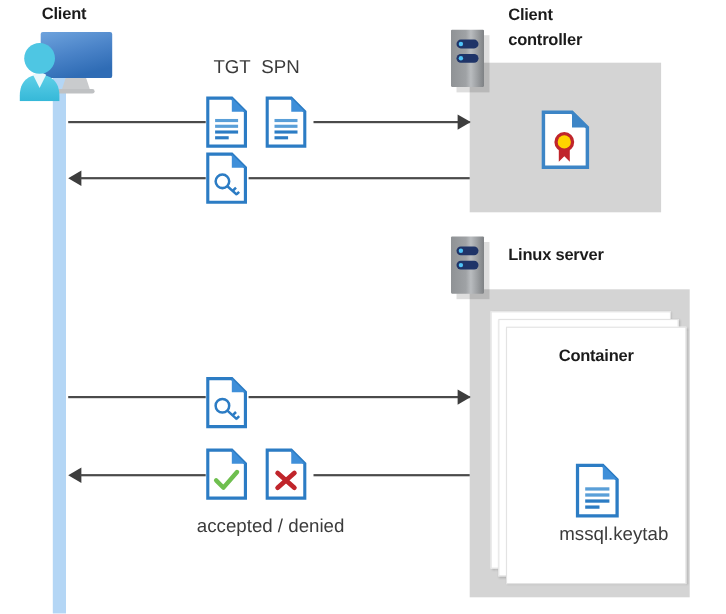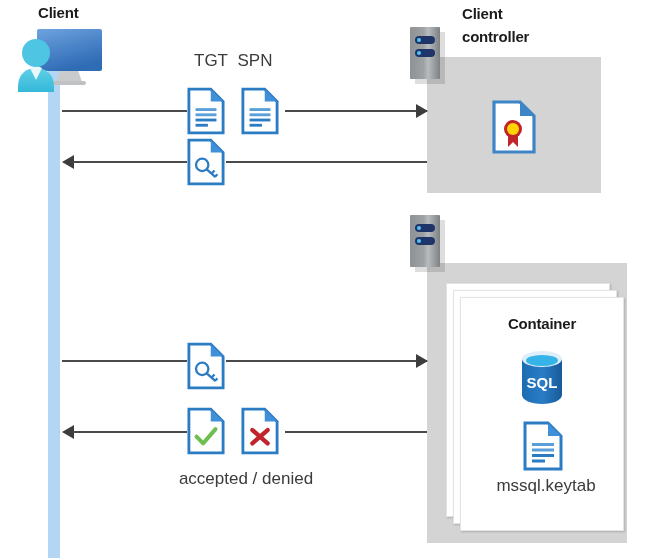--- a/index.html
+++ b/index.html
@@ -188,58 +188,46 @@
     <div class="rack abs" style="left:0; top:0;">
       <div class="bar b1">
           <span class="dot"></span>
         </div>
       <div class="bar b2">
           <span class="dot"></span>
         </div>
     </div>
   </div>
 
+  <div class="abs" style="left:462px; top:220px; width:190px;">
+    <span class="label-bold">Linux server</span>
+  </div>
 
   <div class="abs card" style="left:446px; top:283px; width:162px; height:232px;"></div>
   <div class="abs card" style="left:453px; top:290px; width:162px; height:232px;"></div>
 
   <div class="abs card" style="left:460px; top:297px; width:162px; height:232px;">
 
     <div class="abs" style="left:0; top:14px; width:162px; text-align:center;">
       <span class="label-bold">Container</span>
     </div>
 
-    <div class="abs icon-wrap" style="left:55px; top:50px; width:52px; height:58px;">
-      <svg width="52" height="58" viewBox="0 0 52 58" xmlns="http://www.w3.org/2000/svg">
-        <defs>
-          <linearGradient id="cylg" x1="0" y1="0" x2="1" y2="0">
-            <stop offset="0%" stop-color="#1d6cb2"></stop>
-            <stop offset="50%" stop-color="#2a7dc6"></stop>
-            <stop offset="100%" stop-color="#175a99"></stop>
-          </linearGradient>
-        </defs>
-        <path d="M6 11 H46 V47 C46 52 37 56 26 56 C15 56 6 52 6 47 Z" fill="url(#cylg)"></path>
-        <ellipse cx="26" cy="11" rx="20" ry="8" fill="#dfeef8"></ellipse>
-        <ellipse cx="26" cy="12.5" rx="16" ry="5.6" fill="#36b3e8"></ellipse>
-        <text x="26" y="40" font-family="Liberation Sans, sans-serif" font-size="15" font-weight="bold" fill="#ffffff" text-anchor="middle">SQL</text>
-      </svg>
-    </div>
 
     <div class="abs icon-wrap" style="left:62px; top:123px; width:40px; height:50px;">
       <svg width="40" height="50" viewBox="0 0 40 50" xmlns="http://www.w3.org/2000/svg">
         <path d="M2 2 H25 L38 15 V48 H2 Z" fill="#ffffff" stroke="#2c7cc4" stroke-width="3" stroke-linejoin="miter"></path>
         <path d="M25 2 L38 15 H25 Z" fill="#3f8fd9"></path>
         <rect x="9" y="22" width="22" height="3" fill="#5a9fd8"></rect>
         <rect x="9" y="27.5" width="22" height="3" fill="#5a9fd8"></rect>
         <rect x="9" y="33" width="22" height="3" fill="#2c7cc4"></rect>
         <rect x="9" y="38.5" width="13" height="3" fill="#2c7cc4"></rect>
       </svg>
     </div>
 
-    <div class="abs" style="left:4px; top:177px; width:162px; text-align:center;">
+    <div class="abs" style="left:16px; top:177px; width:162px; text-align:center;">
       <span class="label-plain">mssql.keytab</span>
     </div>
   </div>
 
   <div class="abs" style="left:0; top:0; width:660px; height:0;"></div>
 
   <div class="abs hline" style="left:62px; top:110px; width:125px;"></div>
   <div class="abs hline" style="left:285px; top:110px; width:142px;"></div>
   <div class="abs arrowhead-right" style="left:416px; top:104px;"></div>
 

